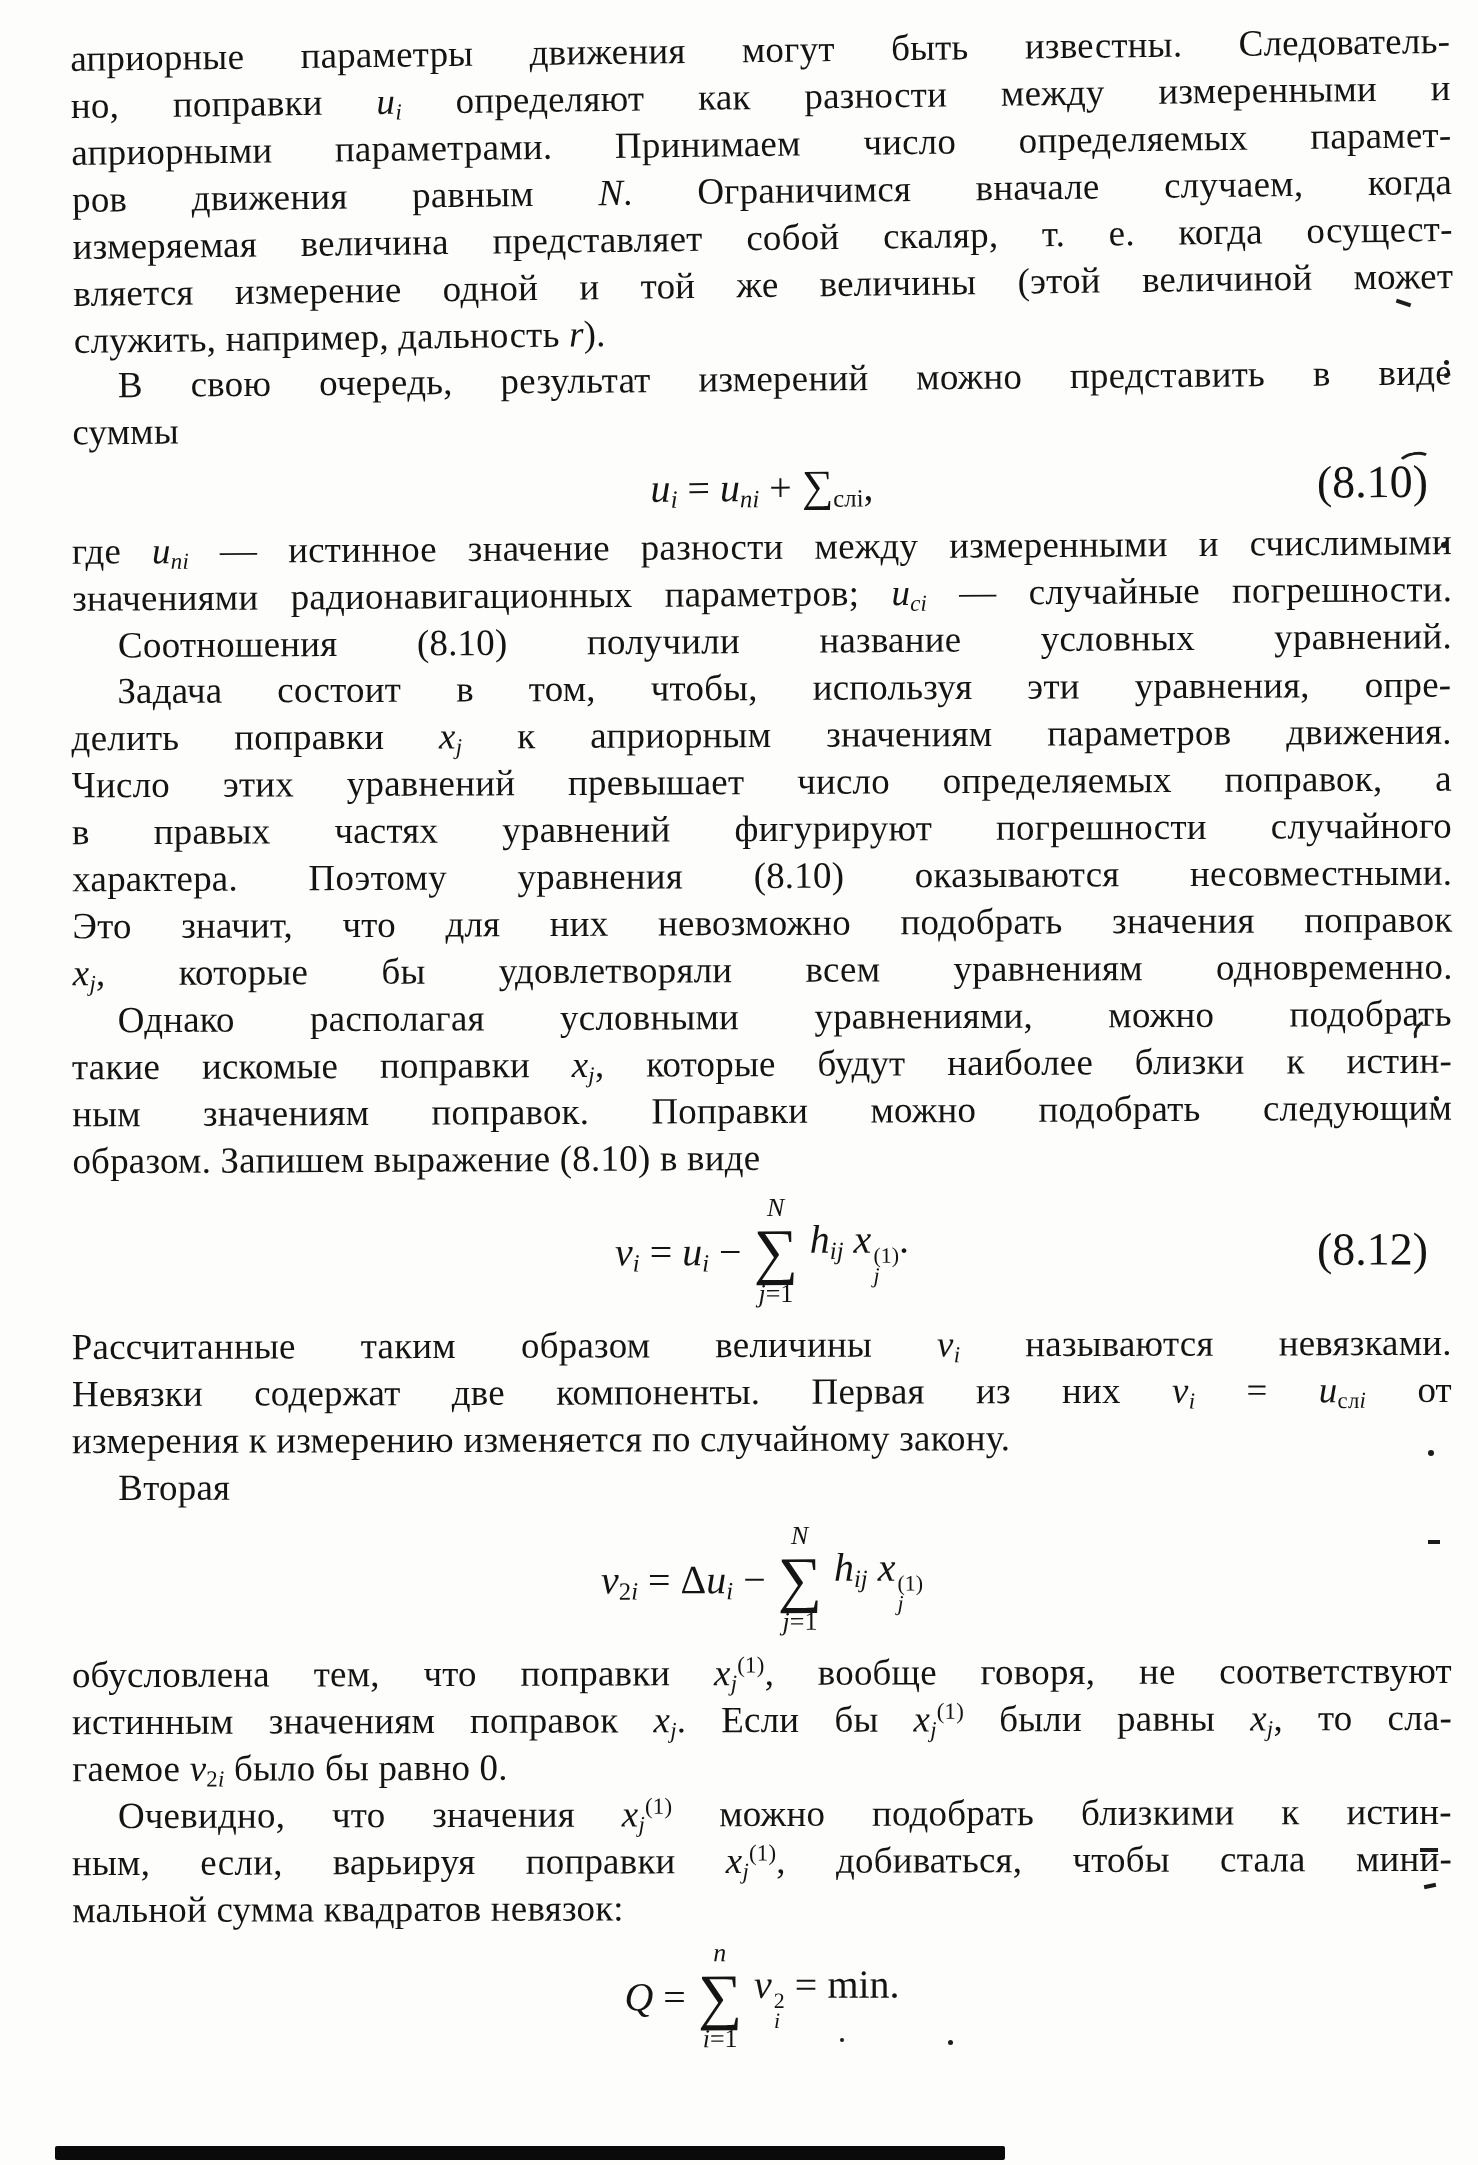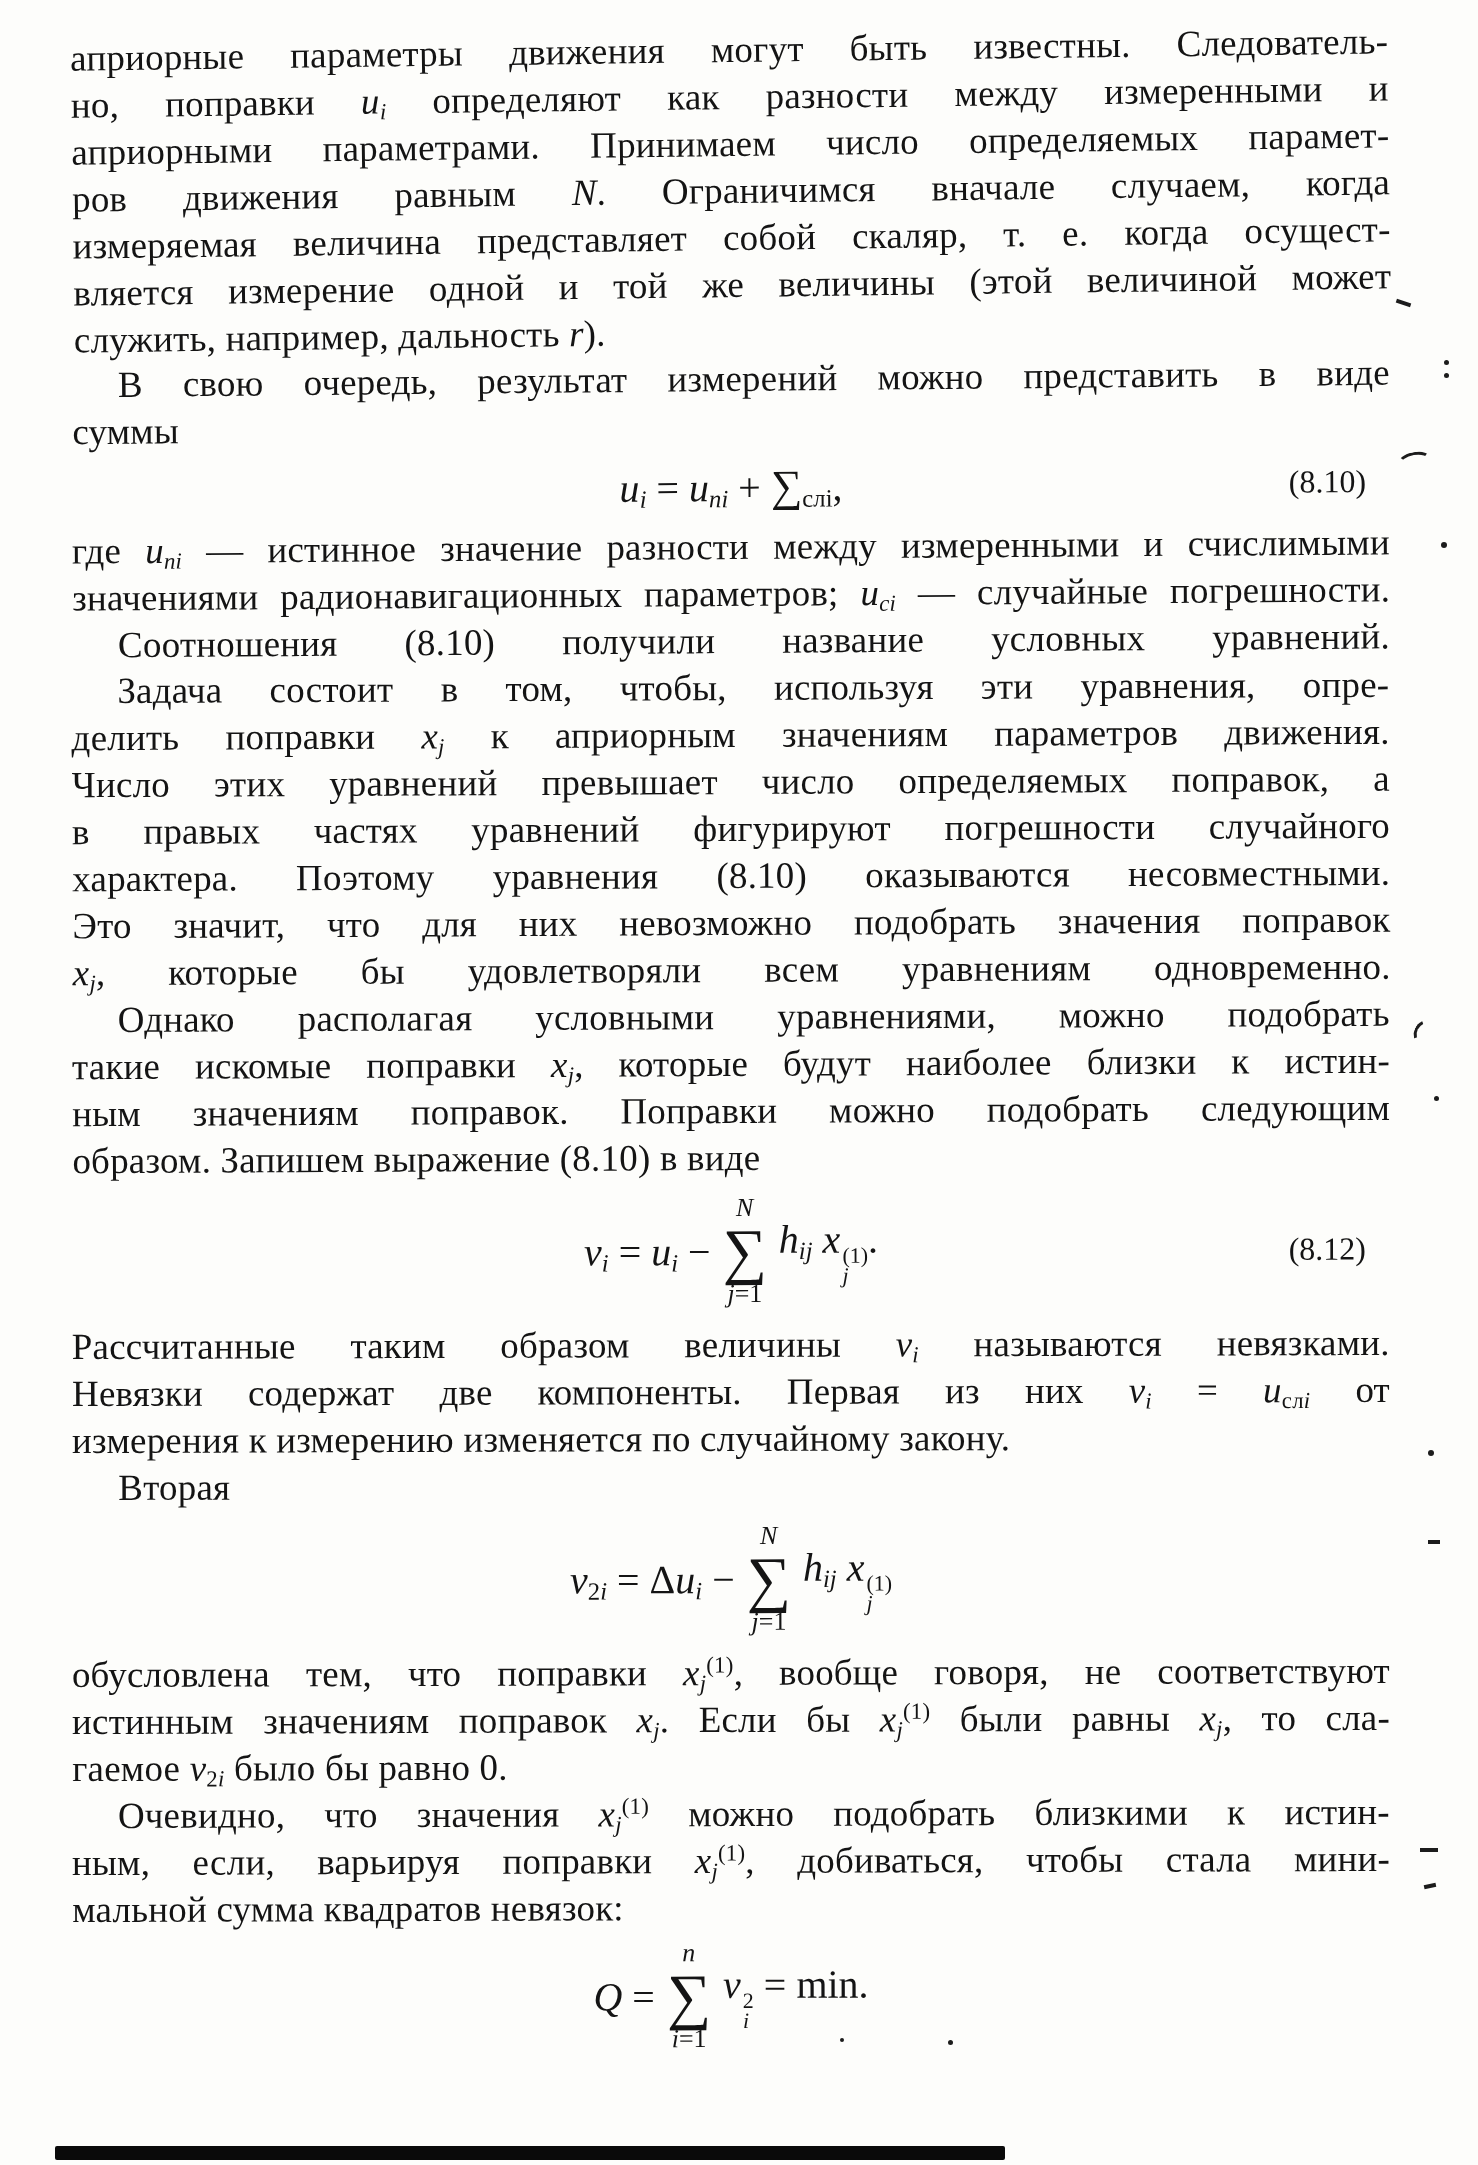--- a/index.html
+++ b/index.html
@@ -6,21 +6,21 @@
   body{
     width:1478px;height:2165px;
     background:#fdfdfb;
     font-family:"Liberation Serif","DejaVu Serif",serif;
     color:#141414;
     overflow:hidden;
     position:relative;
   }
   .page{
     position:relative;
-    padding:26px 88px 0 72px;
+    padding:26px 26px 0 72px;
     box-sizing:border-box;
     width:1478px;height:2165px;
   }
   .para{position:relative;}
   .line{
     line-height:47px;height:47px;
     font-size:37px;
     text-align:justify;text-align-last:justify;
     white-space:nowrap;
     letter-spacing:0.2px;
@@ -41,21 +41,21 @@
   .frow{
     position:relative;
     display:flex;justify-content:center;align-items:center;
     font-size:40px;font-style:normal;
   }
   .frow i{}
   .f-inline{height:74px;}
   .f-big{height:140px;}
   .eqnum{
     position:absolute;right:24px;top:50%;transform:translateY(-50%);
-    font-size:32px;font-style:normal;font-family:Liberation Serif, serif;
+    font-size:46px;font-style:normal;font-family:Liberation Serif, serif;
   }
   .bigsum{
     display:inline-flex;flex-direction:column;align-items:center;
     margin:0 12px;line-height:1;
   }
   .bigsum .lim{font-size:26px;line-height:1.05;}
   .bigsum .sigma{font-size:62px;line-height:0.95;font-style:normal;}
   .isum{font-size:44px;}
   .ss{
     display:inline-flex;flex-direction:column;align-items:flex-start;

